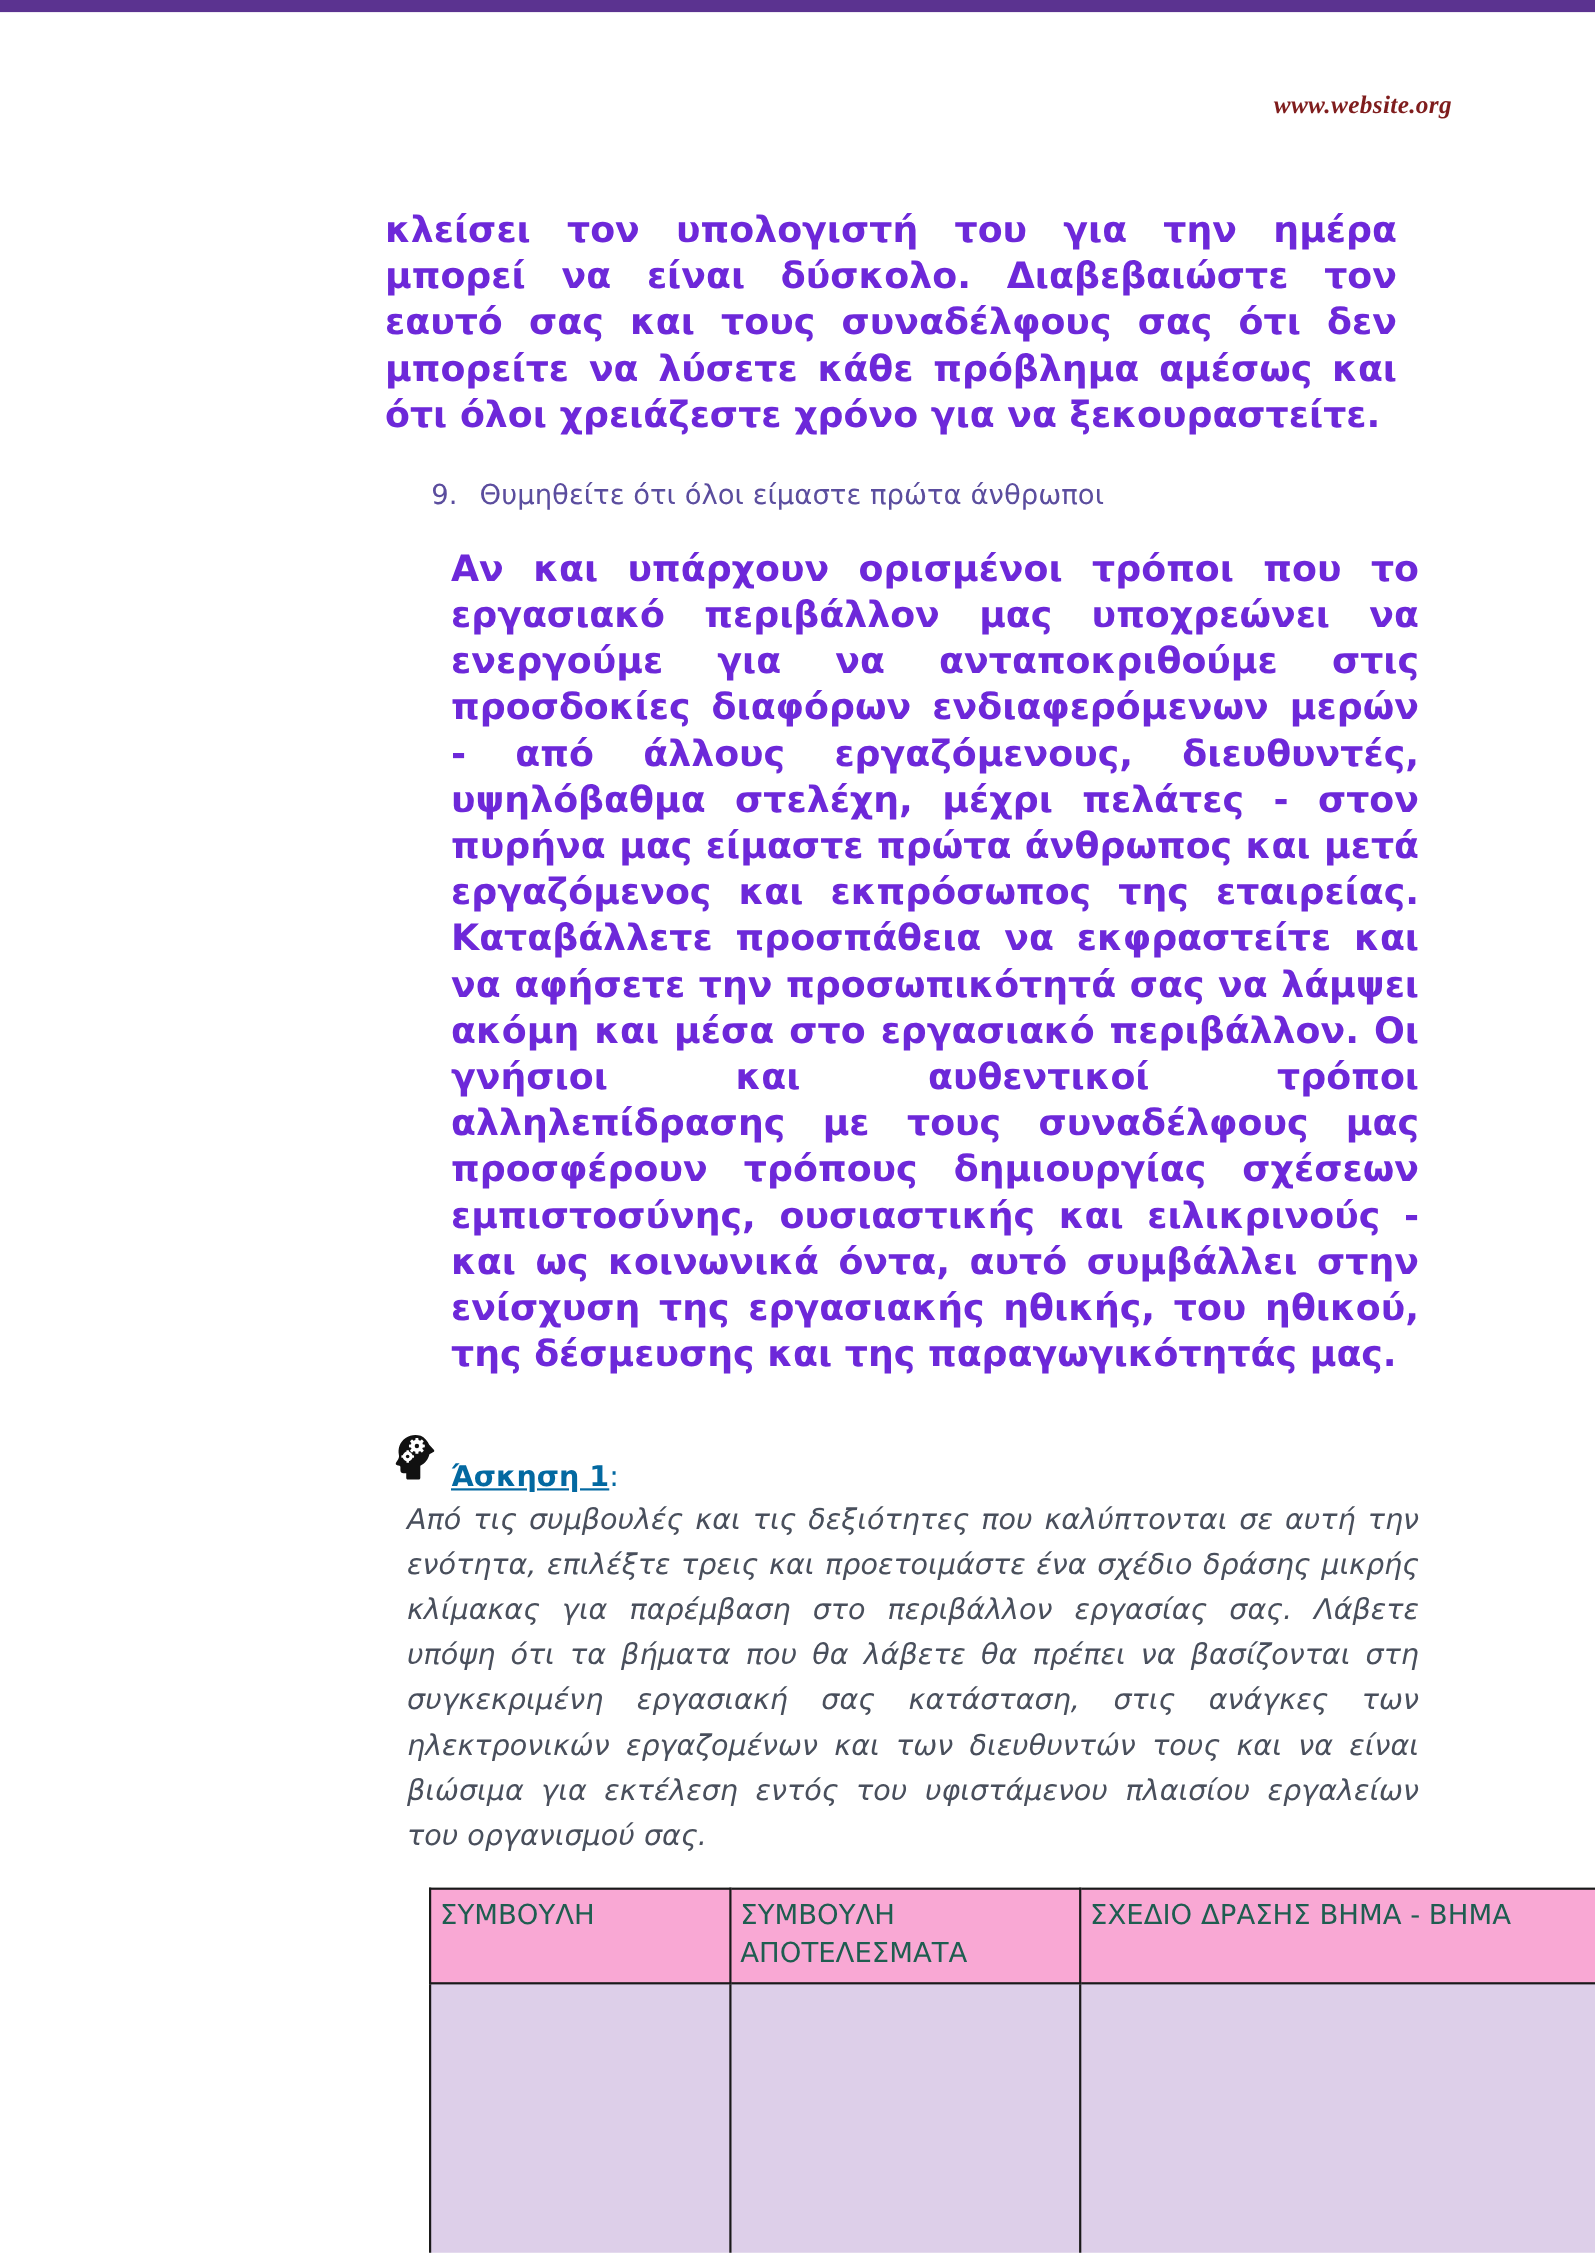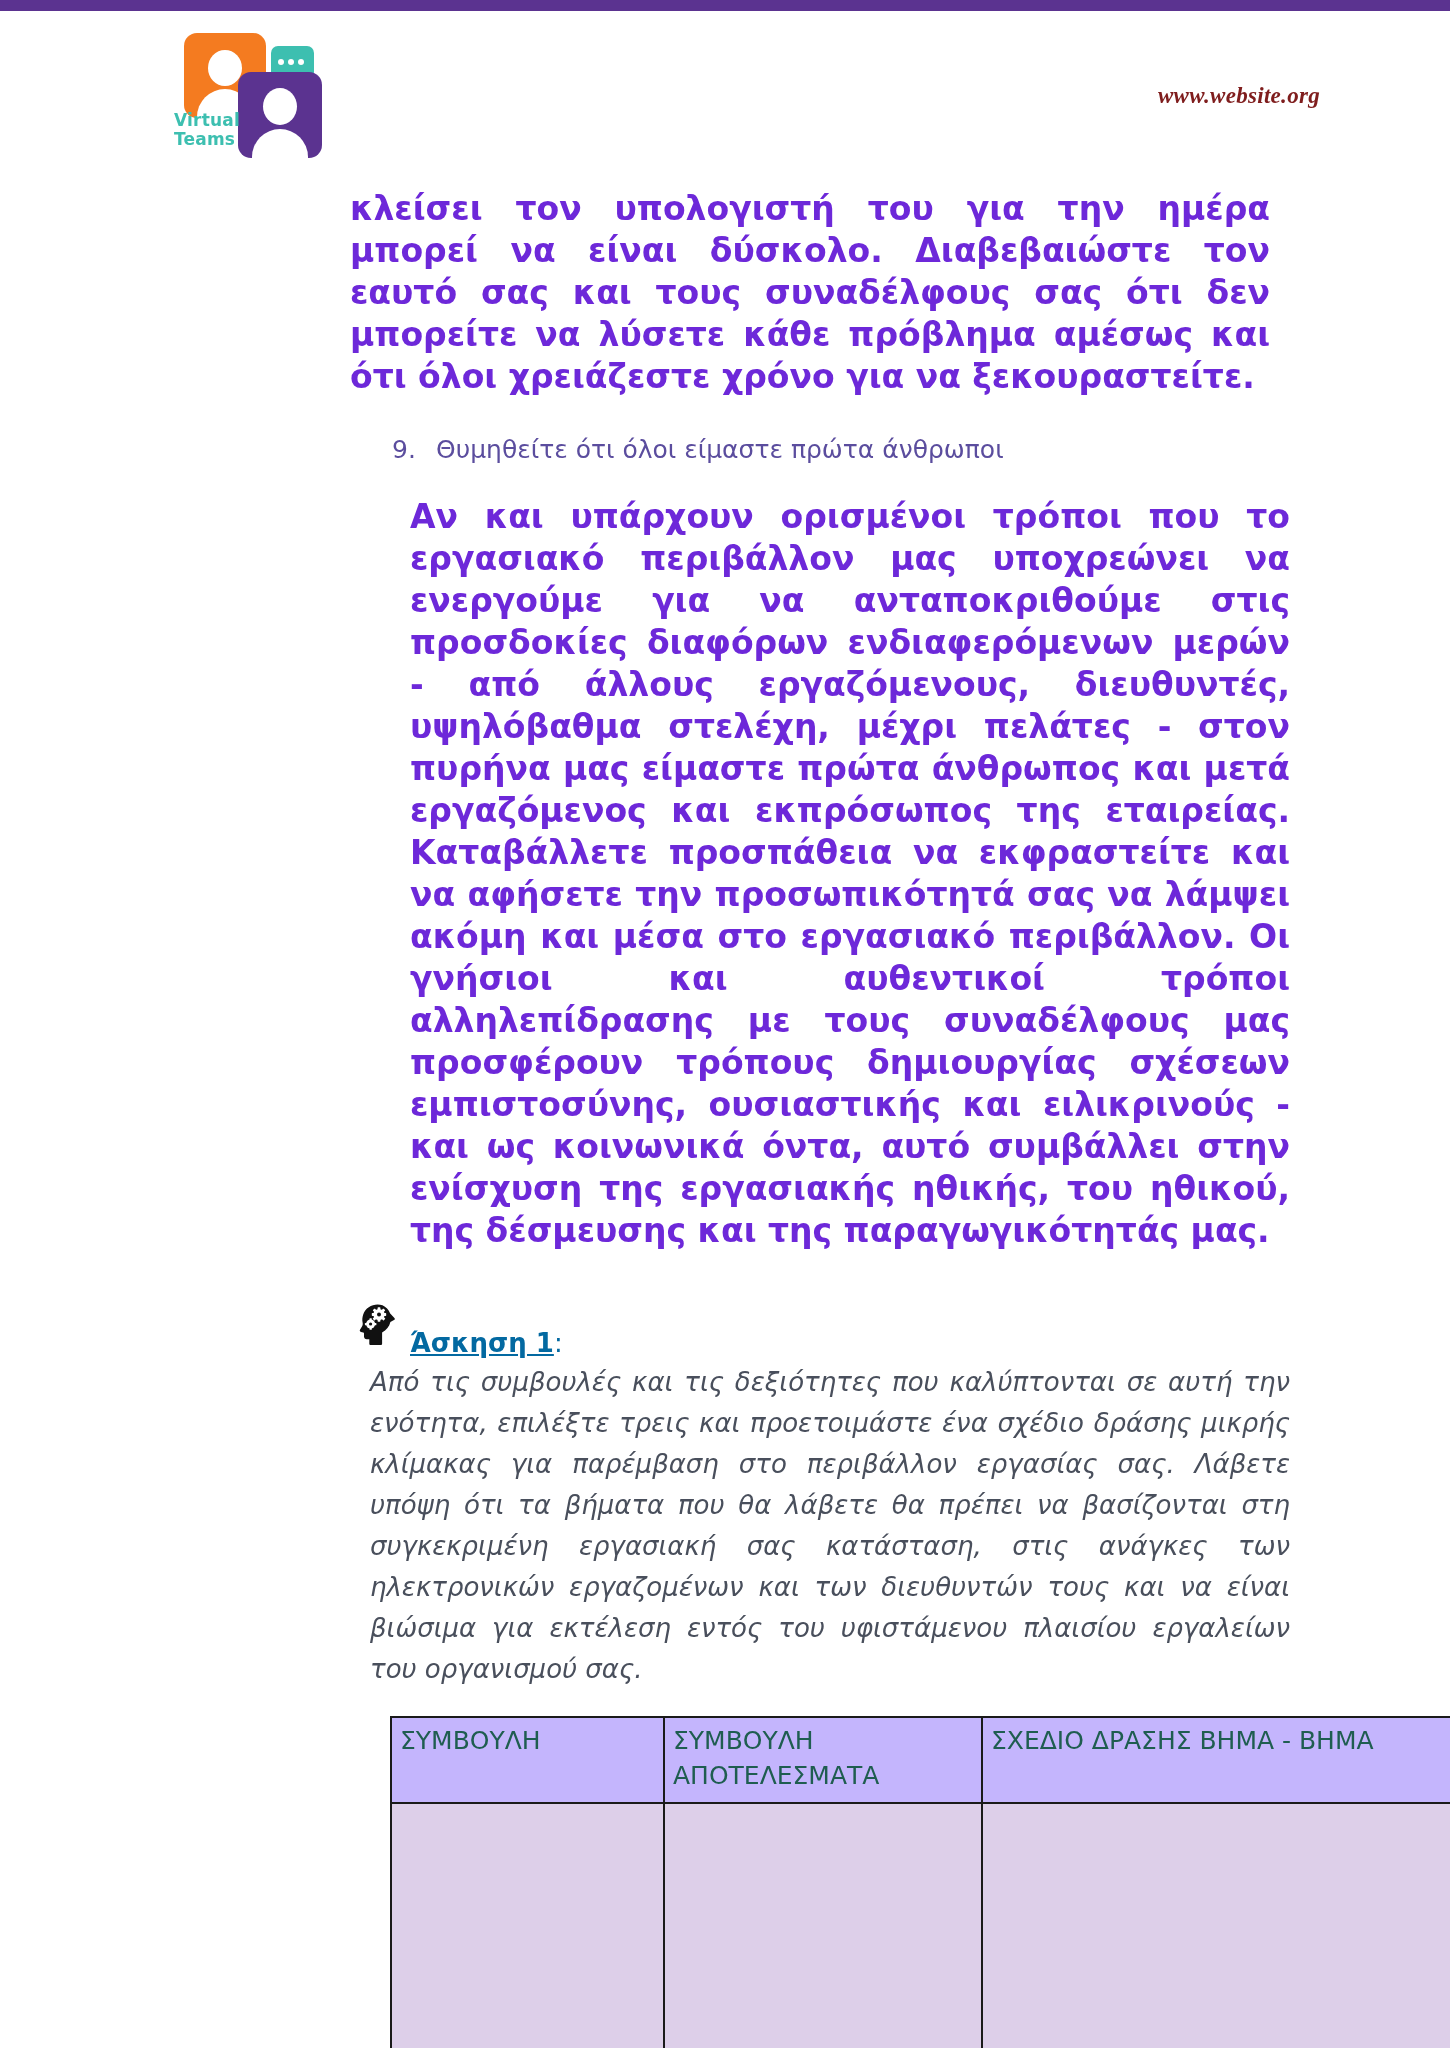--- a/index.html
+++ b/index.html
@@ -260,21 +260,21 @@
     border-collapse: collapse;
     table-layout: fixed;
   }
   .action-table th,
   .action-table td {
     border: 2.5px solid #1a1a1a;
     vertical-align: top;
     padding: 5px 8px 5px 8px;
   }
   .action-table th {
-    background: #c4b5fd;
+    background: #f9a8d4;
     color: #1f5d50;
     font-family: "DejaVu Sans", sans-serif;
     font-size: 25px;
     font-weight: normal;
     line-height: 35px;
     text-align: left;
     height: 74px;
   }
   .action-table td {
     background: #ddcfe9;
@@ -286,41 +286,20 @@
 </style>
 </head>
 <body>
 
 <div class="top-bar"></div>
 
 <div class="page">
 
   <div class="header">
 
-    <div class="logo-block">
-      <div class="logo-card-orange">
-        <div class="head"></div>
-        <div class="body"></div>
-      </div>
-      <div class="logo-bubble">
-        <div class="dots">
-          <i></i>
-            <i></i>
-            <i></i>
-        </div>
-      </div>
-      <div class="logo-card-purple">
-        <div class="head"></div>
-        <div class="body"></div>
-      </div>
-      <div class="logo-text">
-        <div>Virtual</div>
-        <div>Teams</div>
-      </div>
-    </div>
 
     <div class="site-url">www.website.org</div>
   </div>
 
   <div class="content">
 
     <p class="para para-intro">κλείσει τον υπολογιστή του για την ημέρα μπορεί να είναι δύσκολο. Διαβεβαιώστε τον εαυτό σας και τους συναδέλφους σας ότι δεν μπορείτε να λύσετε κάθε πρόβλημα αμέσως και ότι όλοι χρειάζεστε χρόνο για να ξεκουραστείτε.</p>
 
     <div class="numbered-heading">
       <span class="num">9.</span>

